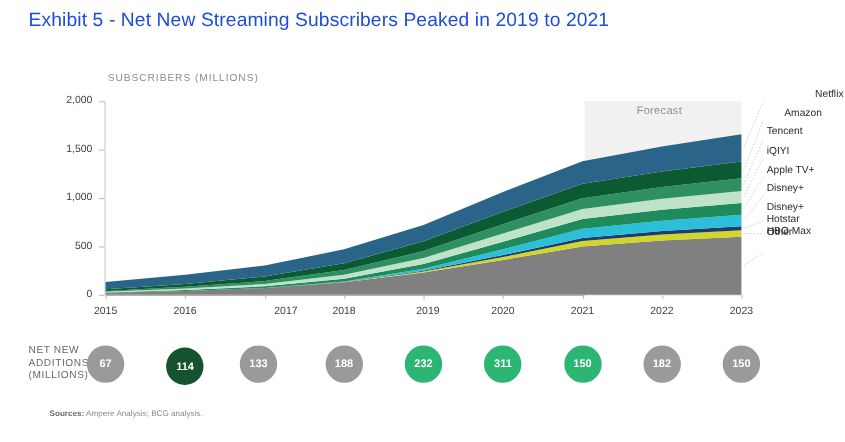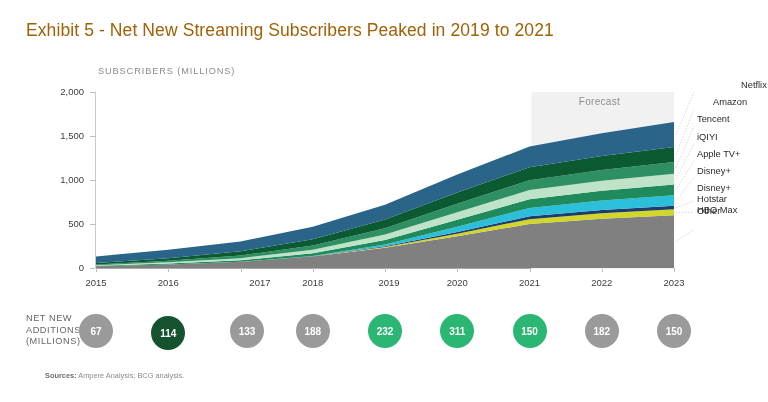--- a/index.html
+++ b/index.html
@@ -2,22 +2,22 @@
 <html><head>
 <meta charset="utf-8">
 <style>
   html,body{margin:0;padding:0;}
   body{
     width:768px;height:402px;background:#ffffff;
     font-family:"Liberation Sans", sans-serif;
     -webkit-font-smoothing:antialiased;overflow:hidden;position:relative;
   }
   .title{
-    position:absolute;left:26px;top:20px;
-    font-size:17.5px;color:#a16207;letter-spacing:.1px;white-space:nowrap;
+    position:absolute;left:26px;top:8px;
+    font-size:17.5px;color:#1d4ed8;letter-spacing:.1px;white-space:nowrap;
   }
   .axis-title{
     position:absolute;left:98px;top:66px;
     font-size:9.2px;color:#8c8c8c;letter-spacing:.9px;
   }
   
   #plot{position:absolute;left:96px;top:92px;width:578px;height:176px;}
   #plot svg{display:block;}
   .ylabel{
     position:absolute;font-size:9.5px;color:#3d3d3d;
@@ -137,21 +137,21 @@
   </div>
 
 <div class="nna-label">
   <div>NET NEW</div>
   <div>ADDITIONS</div>
   <div>(MILLIONS)</div>
 </div>
 <div id="bubbles">
     <div class="bubble" style="left: 79px; top: 314px; background: rgb(154, 154, 154);">67</div>
     <div class="bubble" style="left: 151.25px; top: 316px; background: #14532d;">114</div>
-    <div class="bubble" style="left: 230px; top: 314px; background: rgb(154, 154, 154);">133</div>
+    <div class="bubble" style="left: 218px; top: 314px; background: rgb(154, 154, 154);">133</div>
     <div class="bubble" style="left: 295.75px; top: 314px; background: rgb(154, 154, 154);">188</div>
     <div class="bubble" style="left: 368px; top: 314px; background: rgb(43, 182, 115);">232</div>
     <div class="bubble" style="left: 440.25px; top: 314px; background: rgb(43, 182, 115);">311</div>
     <div class="bubble" style="left: 512.5px; top: 314px; background: rgb(43, 182, 115);">150</div>
     <div class="bubble" style="left: 584.75px; top: 314px; background: rgb(154, 154, 154);">182</div>
     <div class="bubble" style="left: 657px; top: 314px; background: rgb(154, 154, 154);">150</div>
   </div>
 
 <div class="source">
   <b>Sources:</b><span> Ampere Analysis; BCG analysis.</span>

